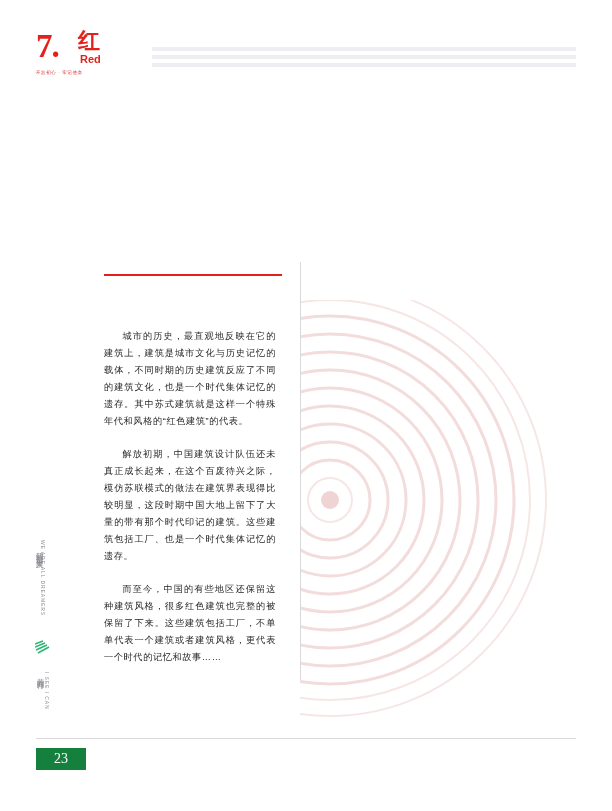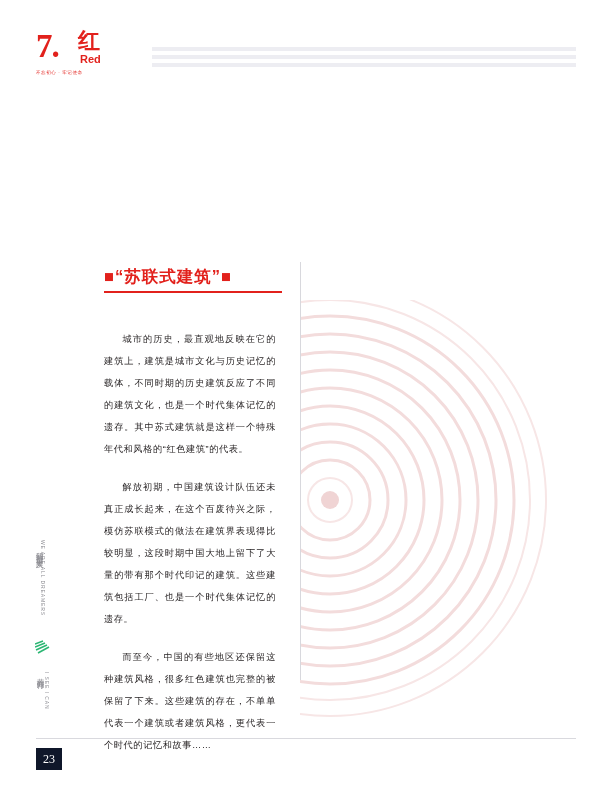--- a/index.html
+++ b/index.html
@@ -119,21 +119,21 @@
   .column {
     position: absolute;
     left: 104px;
     top: 328px;
     width: 172px;
     color: #231f20;
   }
   .column p {
     margin: 0 0 16px 0;
     font-size: 9.2px;
-    line-height: 22px;
+    line-height: 17px;
     text-align: justify;
     text-indent: 2em;
     letter-spacing: 0.6px;
   }
 
   
   .v-divider {
     position: absolute;
     left: 300px;
     top: 262px;
@@ -194,25 +194,25 @@
     left: 36px;
     top: 738px;
     width: 540px;
     height: 1px;
     background: #d9d9de;
   }
   .page-tab {
     position: absolute;
     left: 36px;
     top: 748px;
-    width: 26px;
+    width: 50px;
     height: 22px;
-    background: #0f172a;
+    background: #15803d;
     color: #ffffff;
-    font-size: 12px;
+    font-size: 14px;
     display: flex;
     align-items: center;
     justify-content: center;
     font-family: "Liberation Serif", serif;
   }
 </style>
 </head>
 <body>
 
 <div class="page">
@@ -246,28 +246,27 @@
     <span class="logo-cn">红</span>
     <span class="logo-en">Red</span>
     <span class="logo-tag">不忘初心 · 牢记使命</span>
   </div>
 
   <div class="header-rule hr1"></div>
   <div class="header-rule hr2"></div>
   <div class="header-rule hr3"></div>
 
   <div class="heading">
-    <div class="heading-text">■“苏联式建筑”■</div>
     <div class="heading-rule"></div>
   </div>
 
   <div class="column">
     <p>城市的历史，最直观地反映在它的建筑上，建筑是城市文化与历史记忆的载体，不同时期的历史建筑反应了不同的建筑文化，也是一个时代集体记忆的遗存。其中苏式建筑就是这样一个特殊年代和风格的“红色建筑”的代表。</p>
     <p>解放初期，中国建筑设计队伍还未真正成长起来，在这个百废待兴之际，模仿苏联模式的做法在建筑界表现得比较明显，这段时期中国大地上留下了大量的带有那个时代印记的建筑。这些建筑包括工厂、也是一个时代集体记忆的遗存。</p>
-    <p>而至今，中国的有些地区还保留这种建筑风格，很多红色建筑也完整的被保留了下来。这些建筑的存在，不单单代表一个建筑或者建筑风格，更代表一个时代的记忆和故事……</p>
+    <p>而至今，中国的有些地区还保留这种建筑风格，很多红色建筑也完整的被保留了下来。这些建筑包括工厂，不单单代表一个建筑或者建筑风格，更代表一个时代的记忆和故事……</p>
   </div>
 
   <div class="v-divider"></div>
 
   <div class="v-caption vc-en">WE ARE ALL DREAMERS</div>
   <div class="v-caption vc-cn">我们都是追梦人</div>
 
   <div class="green-mark">
     <svg width="18" height="14" viewBox="0 0 18 14" aria-hidden="true">
       <g stroke="#2bb673" stroke-width="1.6" fill="none">

